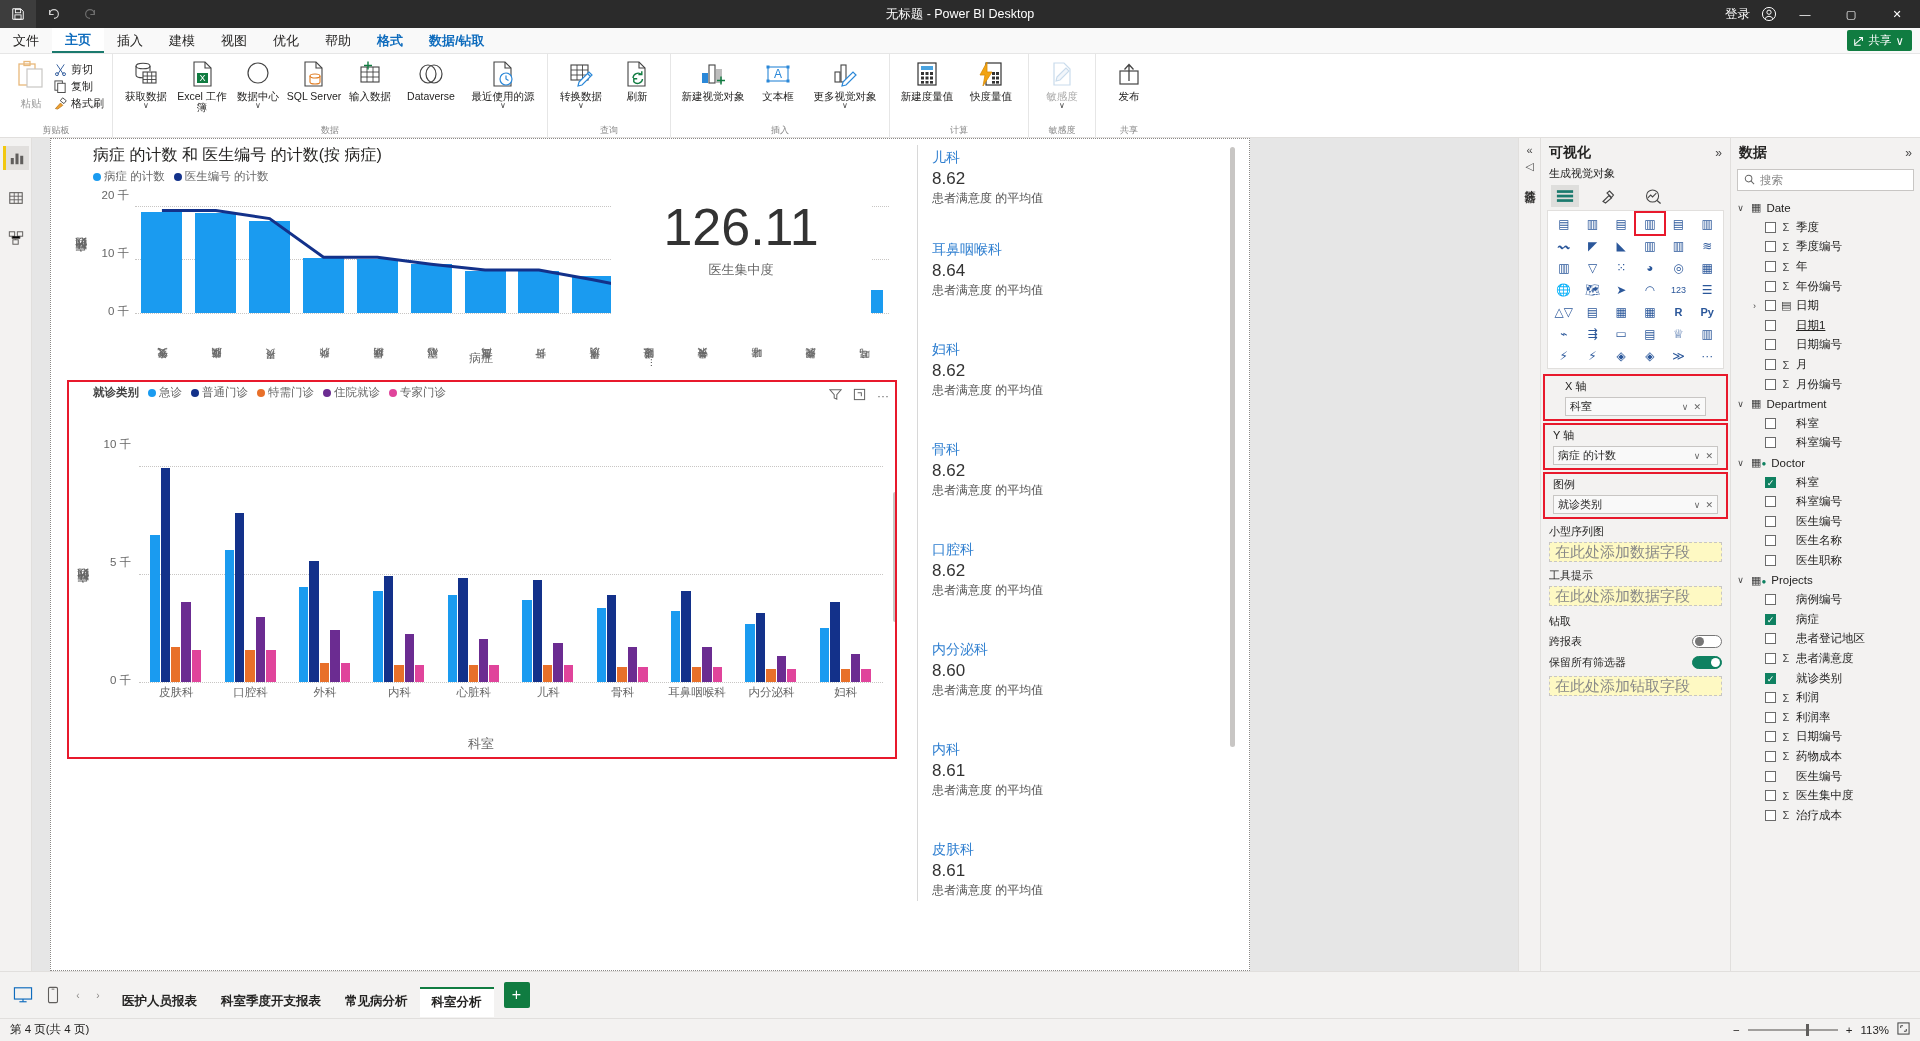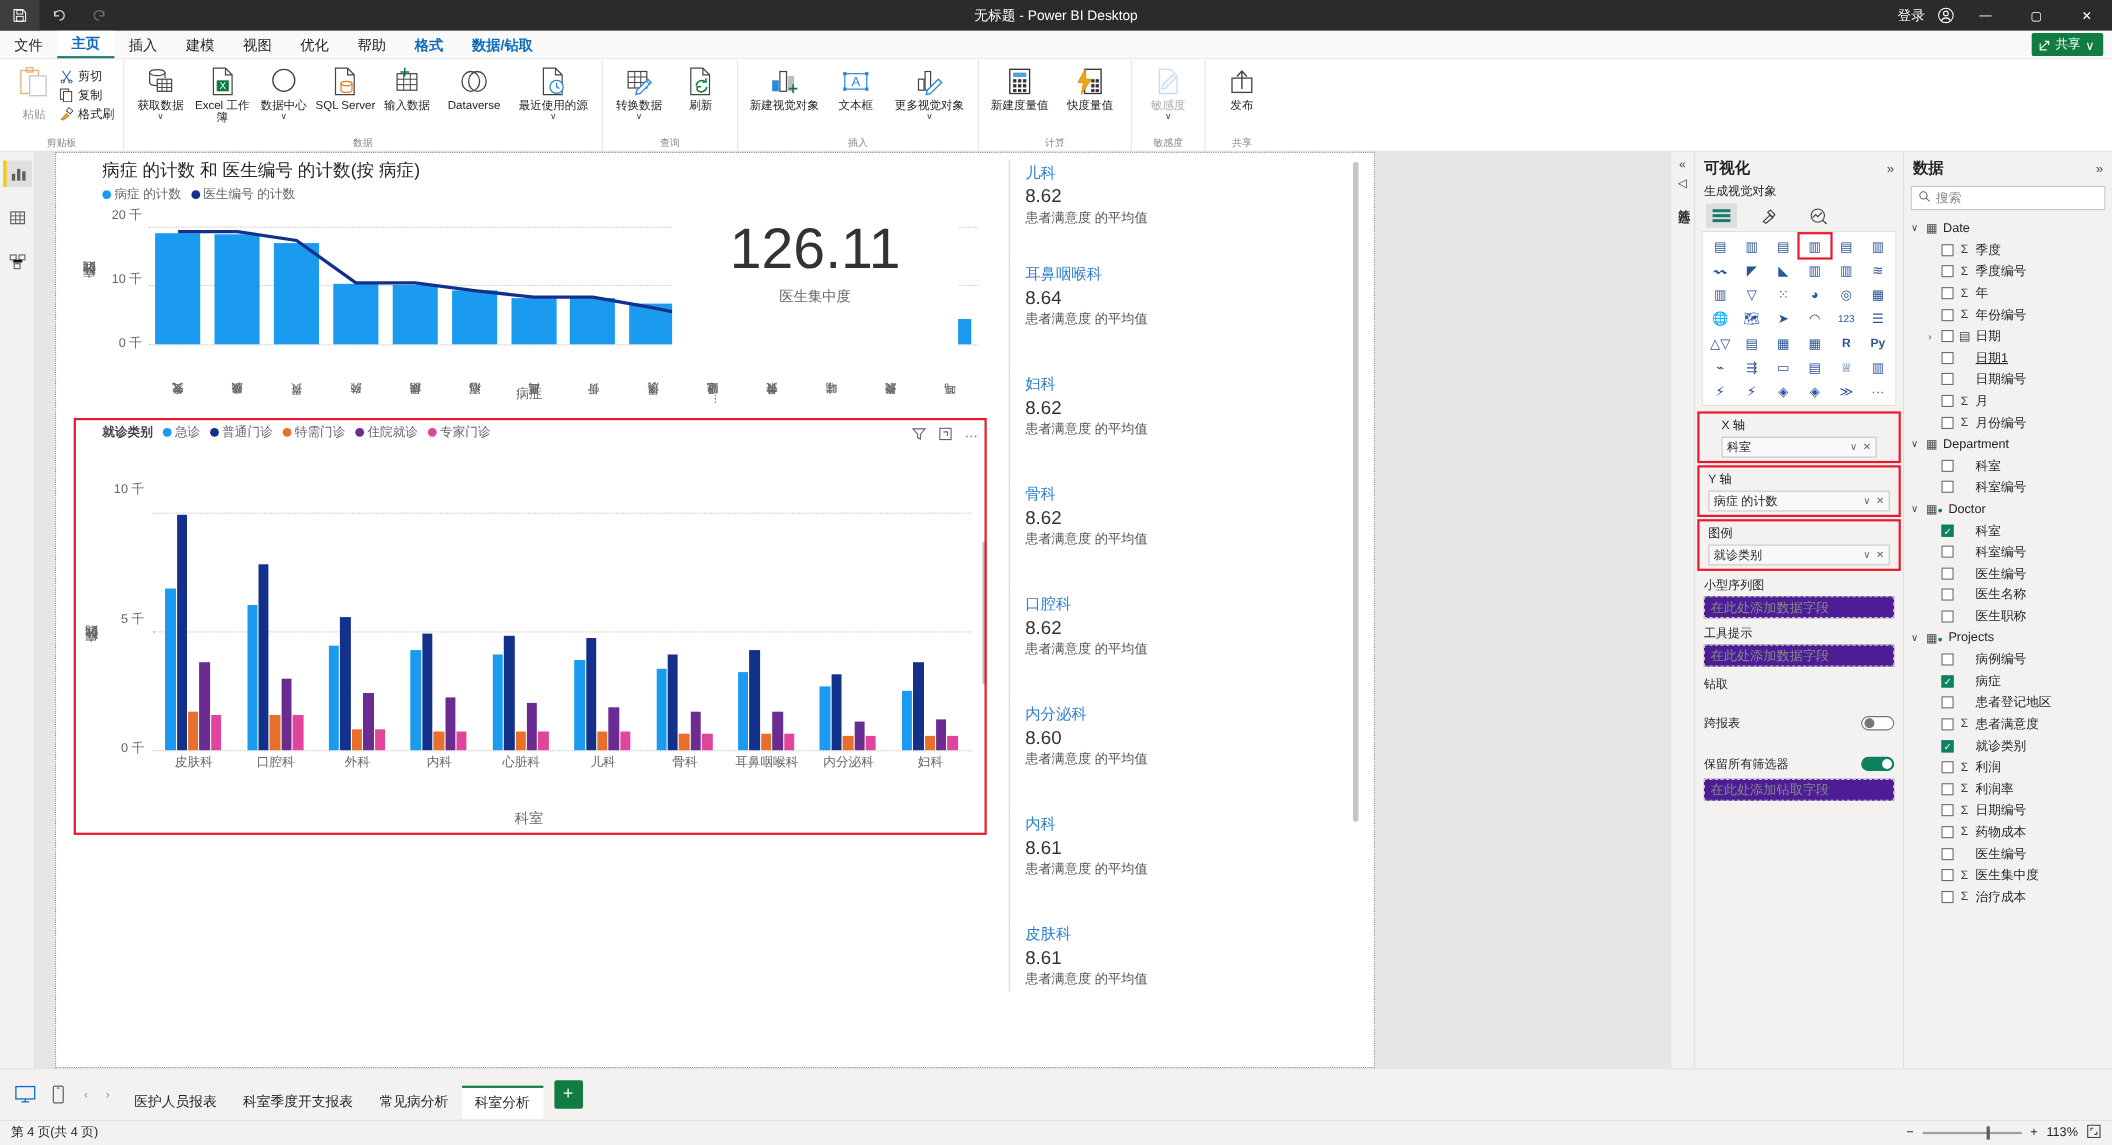--- a/index.html
+++ b/index.html
@@ -81,42 +81,42 @@
   .viz-tab{width:28px;height:22px;display:flex;align-items:center;justify-content:center;}
   .viz-tab.sel{background:#dededc;}
   .icongrid{background:#fff;border:1px solid #e1dfdd;margin:3px 6px;padding:2px;display:grid;grid-template-columns:repeat(6,1fr);gap:1px;}
   .vico{height:21px;display:flex;align-items:center;justify-content:center;font-size:13px;color:#2b579a;}
   .vico.sel{outline:2px solid #e8192c;}
   .well{padding:3px 8px;}
   .well .wlabel{font-size:11px;color:#252423;margin-bottom:3px;}
   .field-chip{background:#f9f9f9;border:1px solid #c8c6c4;height:19px;display:flex;align-items:center;
     padding:0 4px;font-size:11px;color:#252423;}
   .field-chip .sp{margin-left:auto;display:flex;gap:5px;color:#666;font-size:9px;}
-  .drop-zone{background:#4c1d95;border:1px dashed #c8c6c4;height:20px;display:flex;align-items:center;
-    padding:0 5px;font-size:12px;color:#888;}
-  .toggle-row{display:flex;align-items:center;justify-content:space-between;padding:3px 8px;font-size:11px;color:#252423;margin-top:16px;}
+  .drop-zone{background:#fef9c3;border:1px dashed #c8c6c4;height:20px;display:flex;align-items:center;
+    padding:0 5px;font-size:15px;color:#888;}
+  .toggle-row{display:flex;align-items:center;justify-content:space-between;padding:3px 8px;font-size:11px;color:#252423;}
   .tg{width:30px;height:13px;border-radius:7px;background:#fff;border:1px solid #767676;position:relative;}
   .tg i{position:absolute;width:9px;height:9px;border-radius:50%;background:#767676;top:1px;left:2px;}
   .tg.on{background:#0f8161;border-color:#0f8161;}
   .tg.on i{left:18px;background:#fff;}
   .search{margin:5px 6px;height:22px;background:#fff;border:1px solid #c8c6c4;display:flex;align-items:center;
     gap:5px;padding:0 6px;font-size:11.5px;color:#888;}
   .tree{overflow:auto;flex:1;padding:2px 0 0 4px;}
   .tnode{display:flex;align-items:center;gap:5px;height:19.6px;font-size:11.5px;color:#252423;}
   .tnode .chev{width:11px;color:#444;font-size:9px;text-align:center;}
   .cbox{width:11px;height:11px;border:1px solid #6b6b6b;background:#fff;display:inline-block;}
   .cbox.on{background:#0f8161;border-color:#0f8161;color:#fff;font-size:9px;line-height:10px;text-align:center;}
   .sigma{font-size:11px;color:#444;width:10px;text-align:center;}
   .tbl-ico{color:#444;font-size:11px;}
   
   .pagebar{height:47px;background:#f3f2f1;border-top:1px solid #e1dfdd;display:flex;align-items:center;padding:0 10px;gap:4px;}
   .view-ico{width:26px;height:26px;display:flex;align-items:center;justify-content:center;color:#605e5c;}
   .view-ico.sel{color:#0f6cbd;}
   .arrowbtn{width:16px;text-align:center;color:#8a8886;font-size:10px;}
-  .ptab{height:30px;display:flex;align-items:center;padding:0 12px;font-size:12.5px;color:#252423;background:transparent;}
+  .ptab{height:30px;display:flex;align-items:center;padding:0 12px;font-size:12.5px;color:#252423;background:transparent;font-weight:bold;}
   .ptab.sel{background:#fff;border-top:2px solid #107c41;}
   .addpage{width:26px;height:26px;background:#107c41;color:#fff;display:flex;align-items:center;justify-content:center;font-size:16px;border-radius:2px;margin-left:6px;}
   .statusbar{height:22px;background:#f3f2f1;border-top:1px solid #e1dfdd;display:flex;align-items:center;padding:0 10px;font-size:11.5px;color:#252423;}
   .zoomwrap{margin-left:auto;display:flex;align-items:center;gap:8px;}
   .zoomtrack{width:90px;height:2px;background:#a19f9d;position:relative;}
   .zoomthumb{position:absolute;left:58px;top:-5px;width:3px;height:12px;background:#605e5c;}
   .sbar{position:absolute;background:#c8c6c4;border-radius:3px;}
 </style>
 </head>
 <body>

